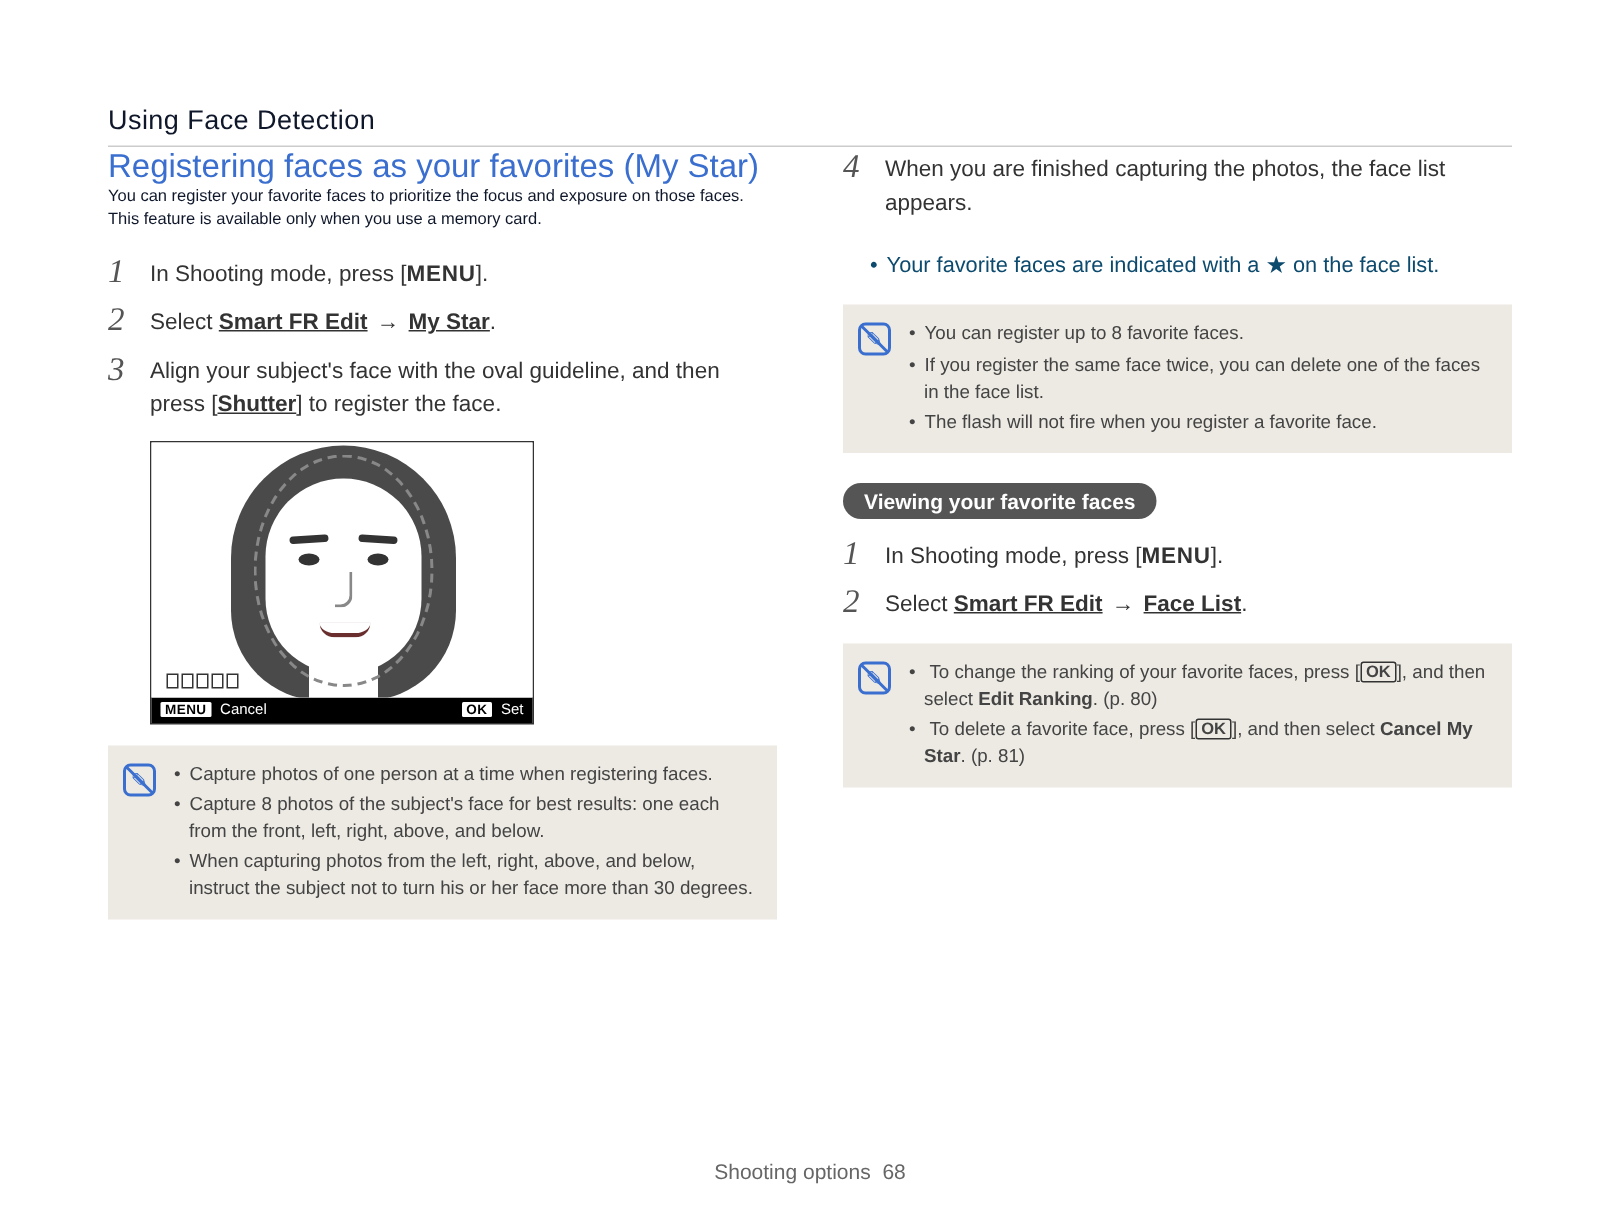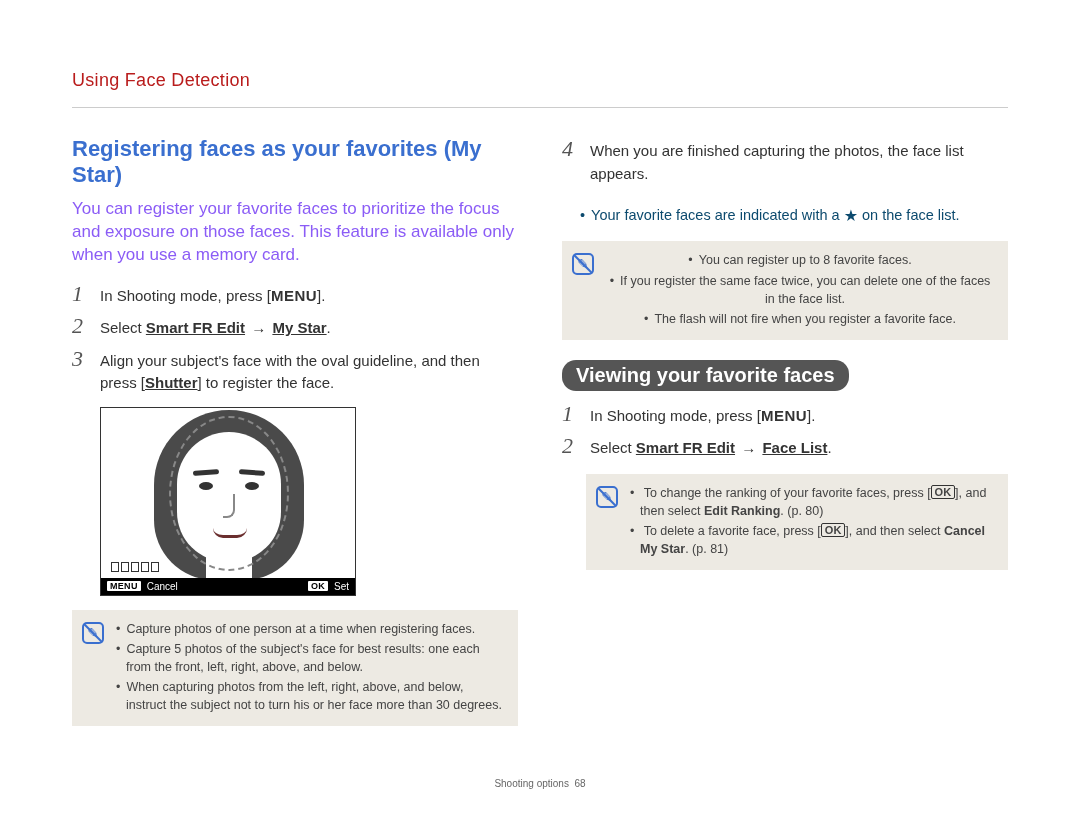--- a/index.html
+++ b/index.html
@@ -8,41 +8,39 @@
     height: 815px;
     background: #fff;
     font-family: Arial, Helvetica, sans-serif;
     color: #333;
     position: relative;
     padding: 70px 72px 0 72px;
   }
   .header-line {
     font-size: 18px;
     font-weight: 300;
-    color: #b91c1c;
+    color: #0f172a;
     letter-spacing: 0.3px;
-    padding-bottom: 16px;
+    padding-bottom: 6px;
     border-bottom: 1px solid #ccc;
-    margin-bottom: 28px;
   }
   .columns {
     display: flex;
     gap: 44px;
   }
   .col { flex: 1; min-width: 0; }
   .section-title {
     font-size: 22px;
-    font-weight: 700;
+    font-weight: 400;
     color: #3a6fcf;
-    margin-bottom: 10px;
   }
   .intro {
-    font-size: 17px;
+    font-size: 11px;
     line-height: 1.35;
-    color: #8b5cf6;
+    color: #0f172a;
     margin-bottom: 16px;
   }
   .step {
     display: flex;
     align-items: flex-start;
     gap: 10px;
     margin-bottom: 8px;
   }
   .step-num {
     font-size: 22px;
@@ -197,40 +195,40 @@
   }
   .note ul { list-style: none; }
   .note li { padding-left: 12px; text-indent: -10px; margin-bottom: 2px; }
   .note li::before { content: "•"; margin-right: 6px; }
   .note b { font-weight: 700; }
 
   .pill {
     display: inline-block;
     background: #555;
     color: #fff;
-    font-size: 20px;
+    font-size: 14px;
     font-weight: 600;
     padding: 4px 14px;
     border-radius: 14px;
     margin: 6px 0 12px 0;
   }
   .ok-box {
     border: 1.5px solid #333;
     padding: 0 3px;
     font-weight: 900;
     font-size: 11px;
     border-radius: 2px;
     vertical-align: 1px;
   }
   .footer {
     position: absolute;
     bottom: 26px;
     left: 0; right: 0;
     text-align: center;
-    font-size: 10px;
+    font-size: 14px;
     color: #666;
   }
 </style>
 </head>
 <body>
 
 <div class="header-line">Using Face Detection</div>
 
 <div class="columns">
 
@@ -285,38 +283,38 @@
         <span class="spacer"></span>
         <span class="lcd-btn">OK</span>
         <span>Set</span>
       </div>
     </div>
 
     <div class="note">
       <div class="note-icon"></div>
       <ul>
         <li>Capture photos of one person at a time when registering faces.</li>
-        <li>Capture 5 photos of the subject's face for best results: one each from the front, left, right, above, and below.</li>
+        <li>Capture 8 photos of the subject's face for best results: one each from the front, left, right, above, and below.</li>
         <li>When capturing photos from the left, right, above, and below, instruct the subject not to turn his or her face more than 30 degrees.</li>
       </ul>
     </div>
   </div>
 
   <div class="col">
     <div class="step" style="margin-top:2px;">
       <div class="step-num">4</div>
       <div class="step-text">
         <span>When you are finished capturing the photos, the face list appears.</span>
       </div>
     </div>
     <div class="sub-bullet">
       <span class="dot"></span><span>Your favorite faces are indicated with a </span><span class="star">★</span><span> on the face list.</span>
     </div>
 
-    <div class="note" style="margin-top:14px;text-align:center;">
+    <div class="note" style="margin-top:14px;">
       <div class="note-icon"></div>
       <ul>
         <li>You can register up to 8 favorite faces.</li>
         <li>If you register the same face twice, you can delete one of the faces in the face list.</li>
         <li>The flash will not fire when you register a favorite face.</li>
       </ul>
     </div>
 
     <div class="pill">Viewing your favorite faces</div>
 
@@ -327,21 +325,21 @@
       </div>
     </div>
 
     <div class="step">
       <div class="step-num">2</div>
       <div class="step-text">
         <span>Select </span><b>Smart FR Edit</b><span class="arrow"> → </span><b>Face List</b><span>.</span>
       </div>
     </div>
 
-    <div class="note" style="margin-top:14px;margin-left:24px;">
+    <div class="note" style="margin-top:14px;">
       <div class="note-icon"></div>
       <ul>
         <li>
           <span>To change the ranking of your favorite faces, press [</span><span class="ok-box">OK</span><span>], and then select </span><b>Edit Ranking</b><span>. (p. 80)</span>
         </li>
         <li>
           <span>To delete a favorite face, press [</span><span class="ok-box">OK</span><span>], and then select </span><b>Cancel My Star</b><span>. (p. 81)</span>
         </li>
       </ul>
     </div>

